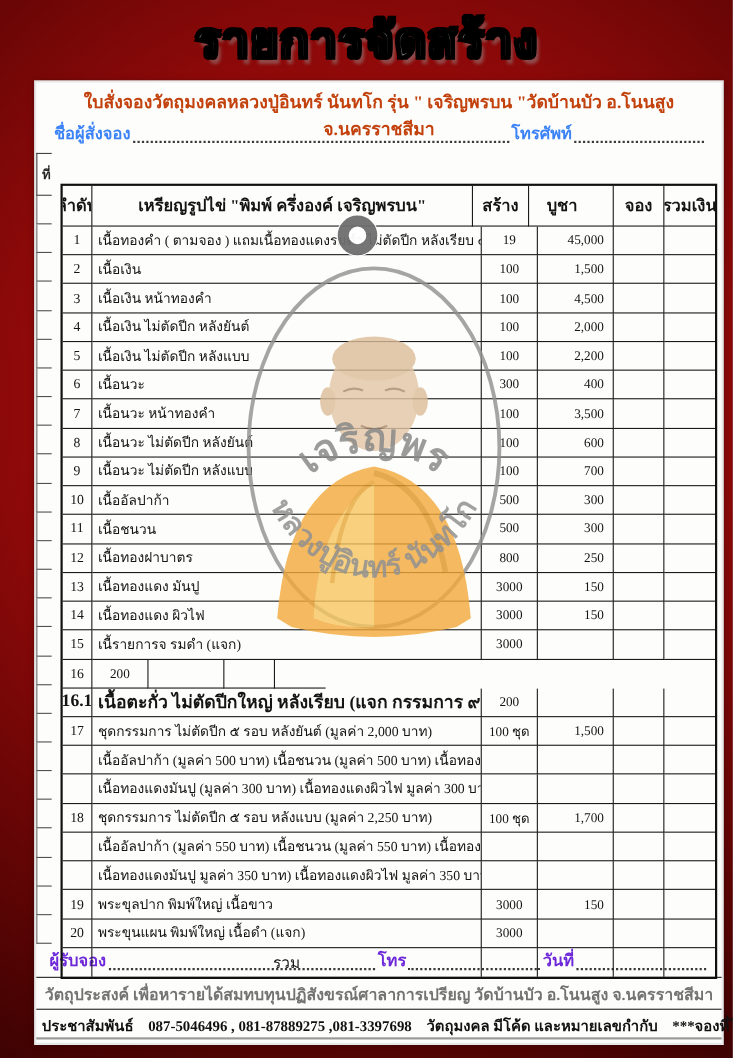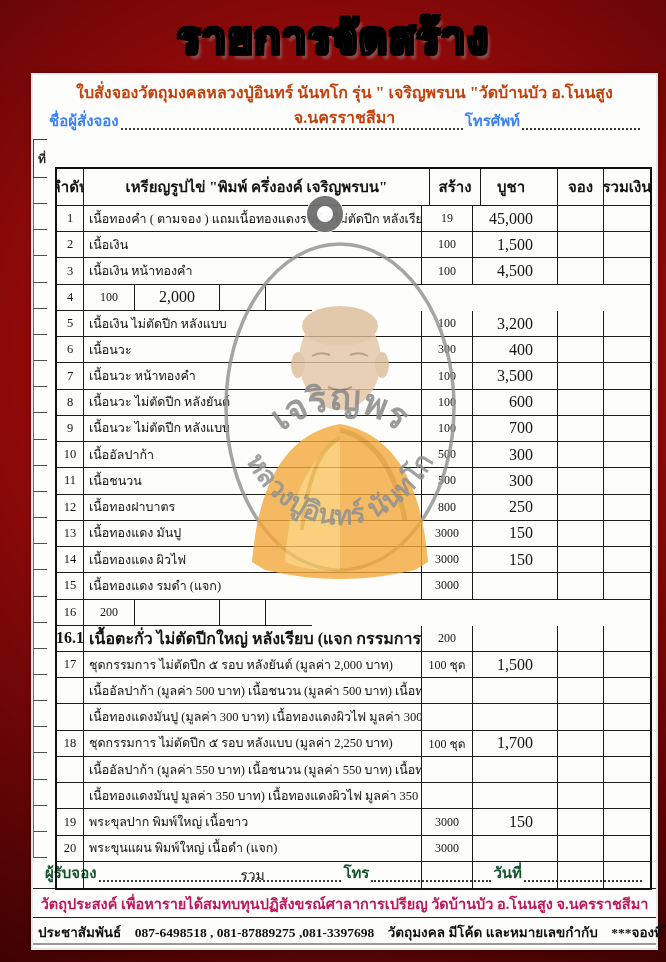--- a/index.html
+++ b/index.html
@@ -39,34 +39,34 @@
     display:flex;flex-direction:column;border:2px solid #111;background:transparent;z-index:2;margin-top:28px;}
   .trow{display:flex;flex:1;min-height:0;}
   .trow.head{flex:0 0 37px;font-weight:bold;}
   .cell{border-right:1.4px solid #1b1b1b;border-bottom:1.4px solid #1b1b1b;
     display:flex;align-items:center;font-size:12.5px;color:#141414;overflow:hidden;white-space:nowrap;}
   .cell:last-child{border-right:none;}
   .trow:last-child .cell{border-bottom:none;}
   .c-no{flex:0 0 26px;justify-content:center;}
   .c-desc{flex:1 1 auto;padding-left:5px;}
   .c-made{flex:0 0 50px;justify-content:center;font-size:12px;}
-  .c-price{flex:0 0 60px;justify-content:flex-end;padding-right:24px;font-size:16px;}
+  .c-price{flex:0 0 60px;justify-content:flex-end;padding-right:8px;font-size:12px;}
   .c-reserve{flex:0 0 45px;}
   .c-sum{flex:0 0 46px;}
   .trow.head .cell{justify-content:center;font-size:15px;padding:0;}
   .trow.bold .c-no,.trow.bold .c-desc{font-weight:bold;font-size:16px;}
   .trow.total .c-desc{justify-content:center;font-weight:normal;font-size:14px;padding-left:0;}
   
   .watermark{position:absolute;left:157px;top:115px;width:300px;height:420px;z-index:3;pointer-events:none;}
   
   .receiver-line{position:absolute;left:12px;right:12px;top:788px;height:22px;
-    display:flex;align-items:flex-end;font-weight:bold;font-size:15px;color:#14532d;}
+    display:flex;align-items:flex-end;font-weight:bold;font-size:15px;color:#6d28d9;}
   .rule1{position:absolute;left:0;right:0;top:813px;border-top:1.6px solid #222;}
   .purpose{position:absolute;left:0;top:817px;width:100%;text-align:center;
-    font-weight:bold;font-size:14.5px;color:#be185d;}
+    font-weight:bold;font-size:14.5px;color:#737373;}
   .rule2{position:absolute;left:0;right:0;top:842px;border-top:1.6px solid #222;}
   .contact{position:absolute;left:0;top:846px;width:100%;text-align:center;
     font-weight:bold;font-size:13.5px;color:#111;white-space:nowrap;}
   .contact span{margin:0 5px;}
   .rule3{position:absolute;left:0;right:0;top:868px;border-top:2px solid #9a9a9a;}
 </style>
 </head>
 <body>
 
 <div class="title-band">
@@ -143,30 +143,31 @@
       <div class="trow">
         <div class="cell c-no">3</div>
         <div class="cell c-desc">เนื้อเงิน หน้าทองคำ</div>
         <div class="cell c-made">100</div>
         <div class="cell c-price">4,500</div>
         <div class="cell c-reserve"></div>
         <div class="cell c-sum"></div>
       </div>
       <div class="trow">
         <div class="cell c-no">4</div>
+        <div class="cell c-desc">เนื้อเงิน ไม่ตัดปีก หลังยันต์</div>
         <div class="cell c-made">100</div>
         <div class="cell c-price">2,000</div>
         <div class="cell c-reserve"></div>
         <div class="cell c-sum"></div>
       </div>
       <div class="trow">
         <div class="cell c-no">5</div>
         <div class="cell c-desc">เนื้อเงิน ไม่ตัดปีก หลังแบบ</div>
         <div class="cell c-made">100</div>
-        <div class="cell c-price">3,200</div>
+        <div class="cell c-price">2,200</div>
         <div class="cell c-reserve"></div>
         <div class="cell c-sum"></div>
       </div>
       <div class="trow">
         <div class="cell c-no">6</div>
         <div class="cell c-desc">เนื้อนวะ</div>
         <div class="cell c-made">300</div>
         <div class="cell c-price">400</div>
         <div class="cell c-reserve"></div>
         <div class="cell c-sum"></div>
@@ -230,21 +231,21 @@
       <div class="trow">
         <div class="cell c-no">14</div>
         <div class="cell c-desc">เนื้อทองแดง ผิวไฟ</div>
         <div class="cell c-made">3000</div>
         <div class="cell c-price">150</div>
         <div class="cell c-reserve"></div>
         <div class="cell c-sum"></div>
       </div>
       <div class="trow">
         <div class="cell c-no">15</div>
-        <div class="cell c-desc">เนื้อทองแดง รมดำ (แจก)</div>
+        <div class="cell c-desc">เนื้รายการจ รมดำ (แจก)</div>
         <div class="cell c-made">3000</div>
         <div class="cell c-price"></div>
         <div class="cell c-reserve"></div>
         <div class="cell c-sum"></div>
       </div>
       <div class="trow">
         <div class="cell c-no">16</div>
         <div class="cell c-made">200</div>
         <div class="cell c-price"></div>
         <div class="cell c-reserve"></div>
@@ -375,19 +376,19 @@
     <span class="lbl">วันที่</span>
     <span class="dots" style="flex:0 0 118px;"></span>
   </div>
 
   <div class="rule1"></div>
   <div class="purpose">วัตถุประสงค์ เพื่อหารายได้สมทบทุนปฏิสังขรณ์ศาลาการเปรียญ  วัดบ้านบัว อ.โนนสูง จ.นครราชสีมา</div>
   <div class="rule2"></div>
 
   <div class="contact">
     <span>ประชาสัมพันธ์</span>
-    <span>087-6498518 , 081-87889275 ,081-3397698</span>
+    <span>087-5046496 , 081-87889275 ,081-3397698</span>
     <span>วัตถุมงคล มีโค้ด และหมายเลขกำกับ</span>
     <span>***จองที่ไหนรับพระที่นั่น***</span>
   </div>
 
   <div class="rule3"></div>
 </div>
 
 </body></html>

